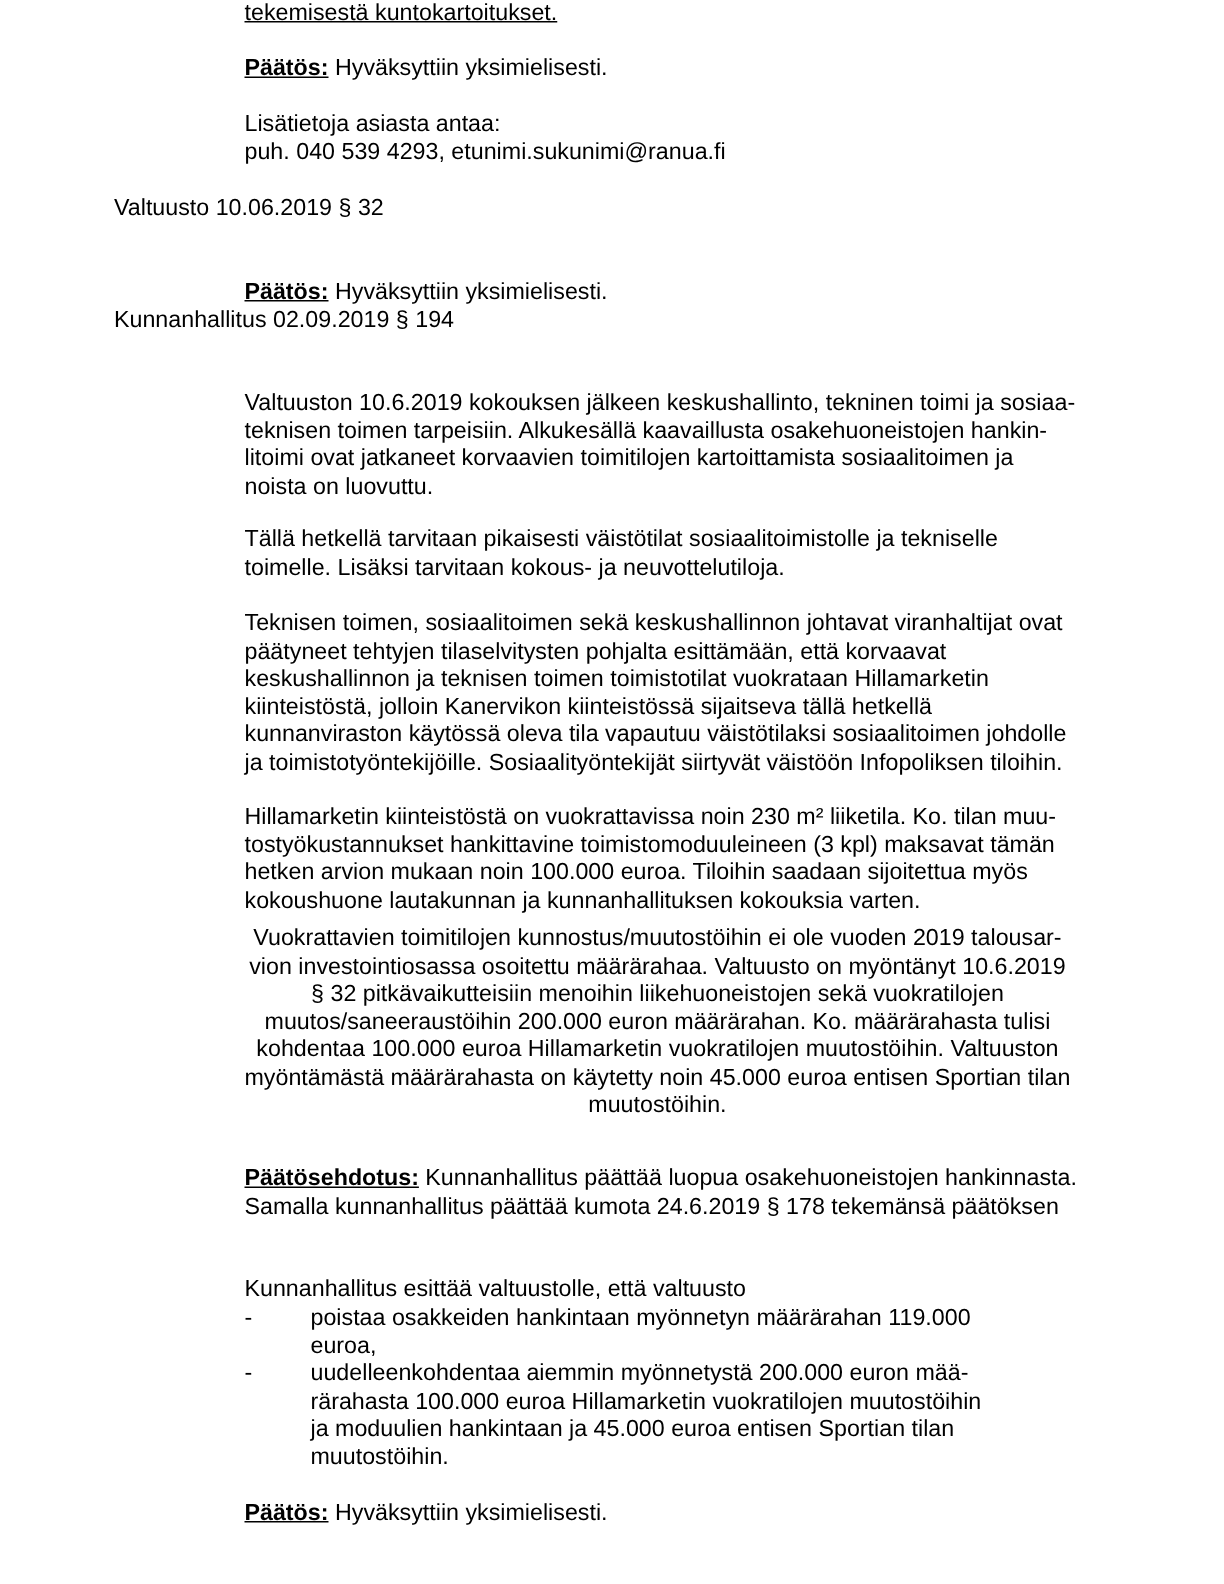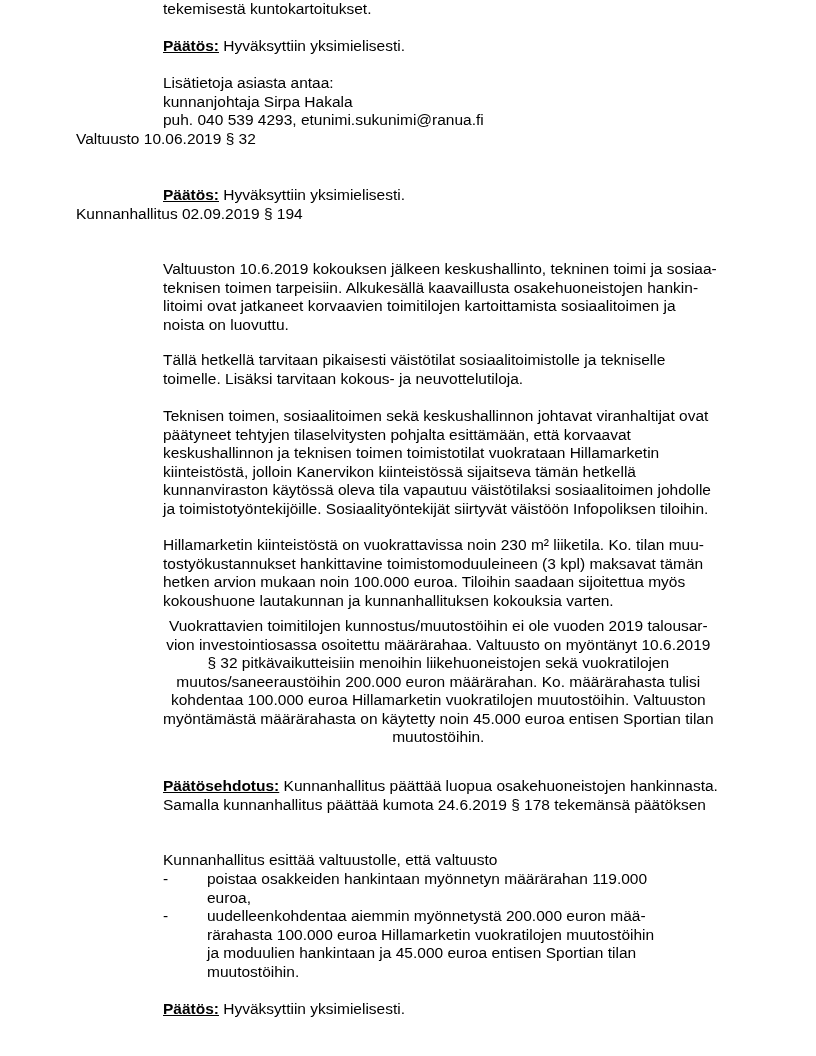--- a/index.html
+++ b/index.html
@@ -15,29 +15,28 @@
   .li { position: absolute; left: 163px; }
   .li .dash { position: absolute; left: 0; top: 0; }
   .li .txt { position: absolute; left: 44px; top: 0; white-space: nowrap; }
   .ln { display: block; white-space: nowrap; }
 </style>
 </head>
 <body>
 
 <div>
 
-  <div class="abs body-col" style="top:0px;">tekemisestä kuntokartoitukset.</div>
+  <div class="abs body-col" style="top:0px;text-decoration:underline;">tekemisestä kuntokartoitukset.</div>
 
   <div class="abs body-col" style="top:37px;">
     <span class="lbl">Päätös:</span><span> Hyväksyttiin yksimielisesti.</span>
   </div>
 
   <div class="abs body-col" style="top:74px;">
     <span class="ln">Lisätietoja asiasta antaa:</span>
-    <span class="ln">kunnanjohtaja Sirpa Hakala</span>
     <span class="ln">puh. 040 539 4293, etunimi.sukunimi@ranua.fi</span>
   </div>
 
   <div class="abs hdr" style="top:130px;">Valtuusto 10.06.2019 § 32</div>
 
   <div class="abs body-col" style="top:186px;">
     <span class="lbl">Päätös:</span><span> Hyväksyttiin yksimielisesti.</span>
   </div>
 
   <div class="abs hdr" style="top:205px;">Kunnanhallitus 02.09.2019 § 194</div>
@@ -51,21 +50,21 @@
 
   <div class="abs body-col" style="top:351px;">
     <span class="ln">Tällä hetkellä tarvitaan pikaisesti väistötilat sosiaalitoimistolle ja tekniselle</span>
     <span class="ln">toimelle. Lisäksi tarvitaan kokous- ja neuvottelutiloja.</span>
   </div>
 
   <div class="abs body-col" style="top:407px;">
     <span class="ln">Teknisen toimen, sosiaalitoimen sekä keskushallinnon johtavat viranhaltijat ovat</span>
     <span class="ln">päätyneet tehtyjen tilaselvitysten pohjalta esittämään, että korvaavat</span>
     <span class="ln">keskushallinnon ja teknisen toimen toimistotilat vuokrataan Hillamarketin</span>
-    <span class="ln">kiinteistöstä, jolloin Kanervikon kiinteistössä sijaitseva tämän hetkellä</span>
+    <span class="ln">kiinteistöstä, jolloin Kanervikon kiinteistössä sijaitseva tällä hetkellä</span>
     <span class="ln">kunnanviraston käytössä oleva tila vapautuu väistötilaksi sosiaalitoimen johdolle</span>
     <span class="ln">ja toimistotyöntekijöille. Sosiaalityöntekijät siirtyvät väistöön Infopoliksen tiloihin.</span>
   </div>
 
   <div class="abs body-col" style="top:536px;">
     <span class="ln">Hillamarketin kiinteistöstä on vuokrattavissa noin 230 m² liiketila. Ko. tilan muu-</span>
     <span class="ln">tostyökustannukset hankittavine toimistomoduuleineen (3 kpl) maksavat tämän</span>
     <span class="ln">hetken arvion mukaan noin 100.000 euroa. Tiloihin saadaan sijoitettua myös</span>
     <span class="ln">kokoushuone lautakunnan ja kunnanhallituksen kokouksia varten.</span>
   </div>

